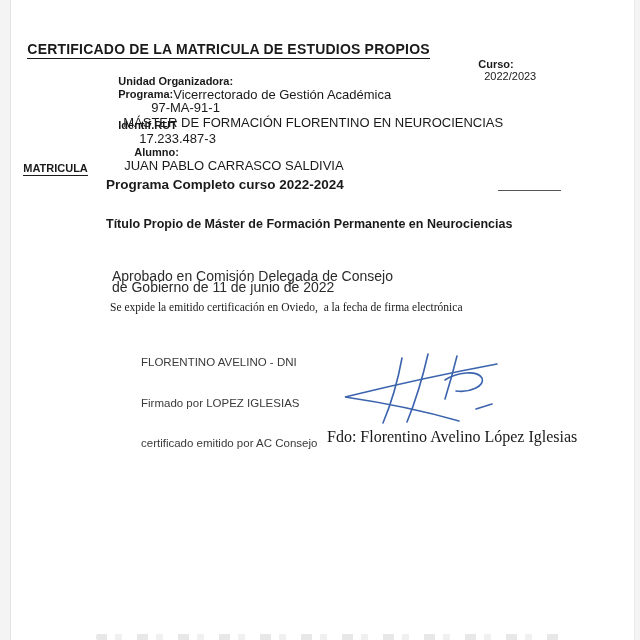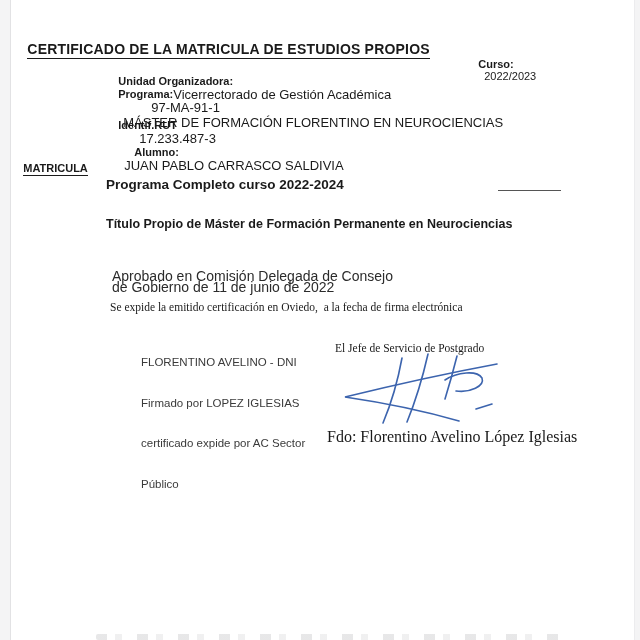--- a/index.html
+++ b/index.html
@@ -63,25 +63,23 @@
   <div class="abs b" style="top:217px;left:95px;font-size:12.5px;">Título Propio de Máster de Formación Permanente en Neurociencias</div>
 
   <div class="abs small" style="top:246px;left:101px;">Aprobado en Comisión Delegada de Consejo</div>
   <div class="abs small" style="top:257px;left:101px;">de Gobierno de 11 de junio de 2022</div>
 
   <div class="abs serif" style="top:301px;left:99px;font-size:11.5px;">Se expide la emitido certificación en Oviedo,  a la fecha de firma electrónica</div>
 
   <div class="abs sig-text" style="top:329px;left:130px;">
     <div>FLORENTINO AVELINO - DNI</div>
     <div>Firmado por LOPEZ IGLESIAS</div>
-    <div>certificado expide por AC Sector</div>
-    <div>Público</div>
+    <div>certificado emitido por AC Consejo</div>
   </div>
 
-  <div class="abs serif" style="top:342px;left:324px;font-size:11.5px;">El Jefe de Servicio de Postgrado</div>
 
   <svg class="abs" style="top:352px;left:328px;" width="165" height="72" viewBox="0 0 165 72">
     <g fill="none" stroke-width="1.6" stroke-linecap="round">
       <path d="M158,12 C115,20 55,33 6,45 C40,50 82,58 120,69" stroke="#3c64ae"></path>
       <path d="M120,69 C100,58 80,40 64,22" opacity="0" stroke="#3c64ae"></path>
       <path d="M63,6 C59,28 52,52 44,71" stroke="#3c64ae"></path>
       <path d="M89,2 C84,24 77,48 68,70" stroke="#3c64ae"></path>
       <path d="M118,4 C114,20 110,34 106,47" stroke="#3c64ae"></path>
       <path d="M106,28 C118,20 138,18 143,26 C146,34 131,41 117,39" stroke="#3c64ae"></path>
       <path d="M137,57 L153,52" stroke="#3c64ae"></path>

